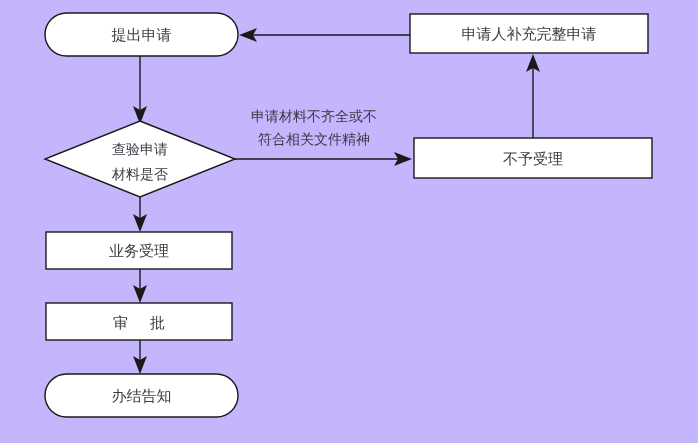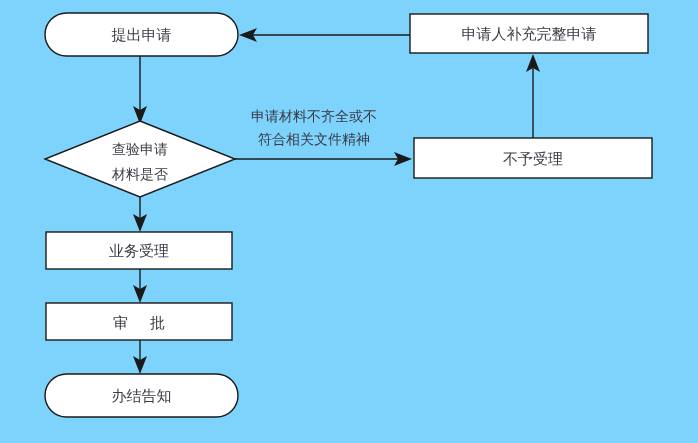--- a/index.html
+++ b/index.html
@@ -10,21 +10,21 @@
   body {
     width: 698px;
     height: 443px;
     overflow: hidden;
     font-family: "DejaVu Sans", "Liberation Sans", sans-serif;
   }
   #flowchart-canvas {
     position: relative;
     width: 698px;
     height: 443px;
-    background: #7dd3fc;
+    background: #c4b5fd;
   }
   svg.chart-svg {
     position: absolute;
     top: 0;
     left: 0;
     width: 698px;
     height: 443px;
   }
   .node-shape {
     fill: #ffffff;

